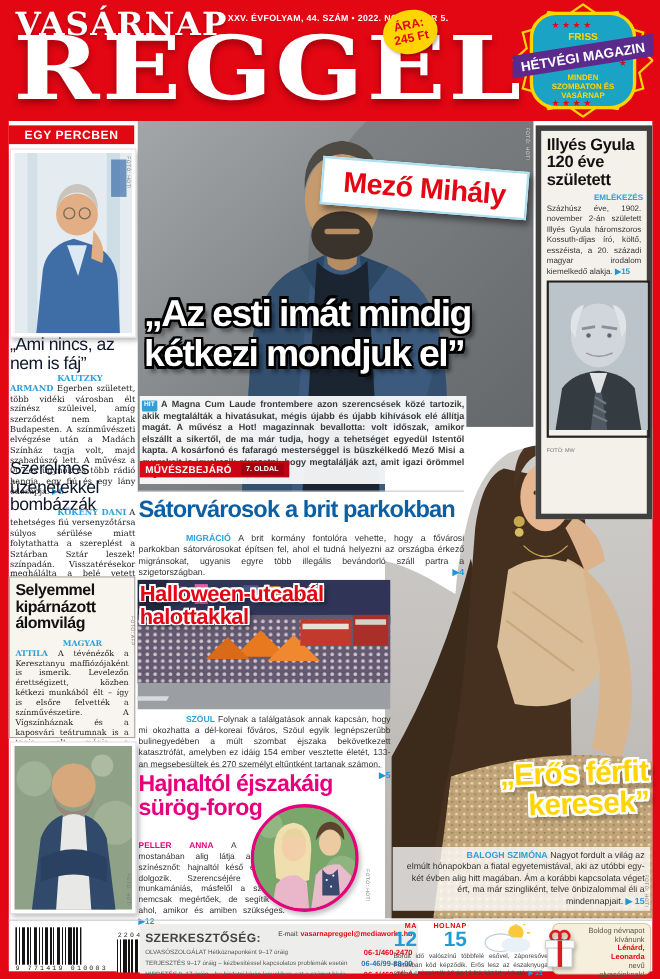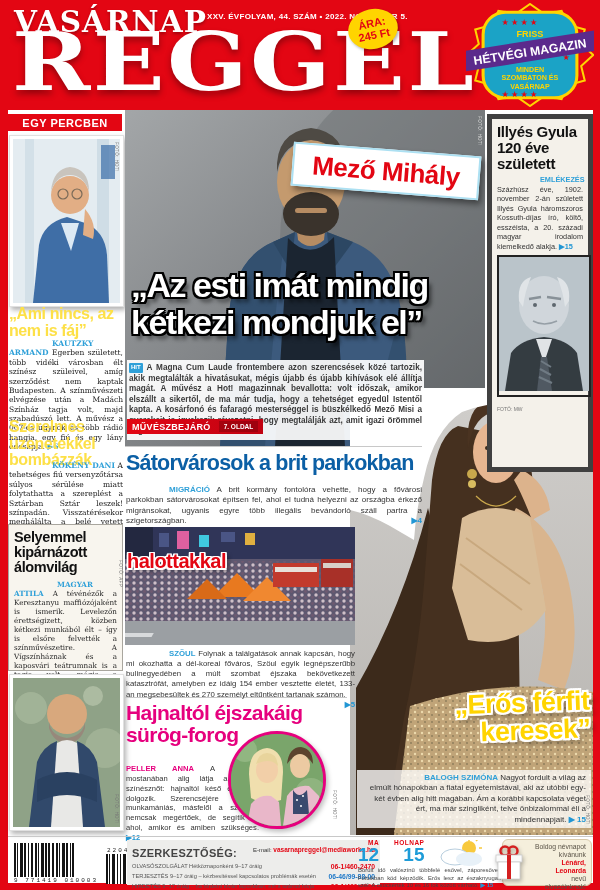--- a/index.html
+++ b/index.html
@@ -26,21 +26,21 @@
   .vcred{position:absolute;font-size:4.5px;color:#777;writing-mode:vertical-rl;letter-spacing:.4px;}
   .kick{font-weight:bold;}
   .pref{color:#2196d4;font-weight:bold;white-space:nowrap;}
   .divider{position:absolute;height:1px;background:#c8c8c8;}
   .body-serif{font-family:"DejaVu Serif",serif;font-size:7.5px;line-height:1.25;color:#222;text-align:justify;}
   .body-sans{font-size:8px;line-height:1.3;color:#333;text-align:justify;}
 
   
   .sb-banner{position:absolute;left:8px;top:114px;width:114px;height:17px;background:#e30613;color:#fff;
              font-weight:bold;font-size:11px;display:flex;align-items:center;justify-content:center;letter-spacing:.5px;}
-  .sb-h{position:absolute;left:9px;width:114px;font-weight:bold;color:#fde047;line-height:1.04;letter-spacing:-.4px;}
+  .sb-h{position:absolute;left:9px;width:114px;font-weight:normal;color:#0f172a;line-height:1.04;letter-spacing:-.4px;}
   .sb-kick{color:#2fa0d8;padding-left:43px;}
   .sb-box{position:absolute;left:8px;top:524px;width:115px;height:147px;background:#f8f5ee;border:1px solid #a9a69e;padding:5px;}
 
   
   .main-photo{position:absolute;left:125px;top:110px;width:360px;height:337px;z-index:1;}
   .szim-photo{position:absolute;left:350px;top:388px;width:243px;height:447px;z-index:2;}
   .name-banner{position:absolute;left:292px;top:149px;width:188px;height:44px;background:#fff;
                border:2px solid #ace0f2;transform:rotate(4.5deg);z-index:3;display:flex;align-items:center;justify-content:center;
                color:#e30613;font-weight:bold;font-size:26px;box-shadow:3px 4px 6px rgba(0,0,0,.45);letter-spacing:-.5px;}
   .quote-h{position:absolute;left:131px;top:267px;width:352px;z-index:3;font-weight:bold;font-size:34px;line-height:1.1;
@@ -268,21 +268,21 @@
       <rect x="148" y="36" width="46" height="24" fill="#c23a2c"></rect>
       <rect x="150" y="40" width="42" height="5" fill="#e8e0d8"></rect>
       <rect x="196" y="32" width="32" height="28" fill="#a83028"></rect>
       <rect x="198" y="36" width="28" height="5" fill="#d8d0c8"></rect>
       <polygon points="0,94 230,94 230,118 0,118" fill="#9b9fa3"></polygon>
       <rect x="10" y="98" width="30" height="4" fill="#d8dadc" transform="skewX(-30)"></rect>
       <rect x="60" y="106" width="30" height="4" fill="#d8dadc" transform="skewX(-30)"></rect>
     </svg>
   </div>
   <div class="hallo-h">
-    <br>
+    <span>Halloween-utcabál</span><br>
     <span>halottakkal</span>
   </div>
   <span class="vcred" style="left:118px;top:560px;z-index:4;">FOTÓ: AFP</span>
   <p class="body-sans" style="position:absolute;left:126px;top:649px;width:229px;margin:0;font-size:7.8px;z-index:3;">
     <span class="kick sb-kick">SZÖUL</span>
     <span>Folynak a találgatások annak kapcsán, hogy mi okozhatta a dél-koreai főváros, Szöul egyik legnépszerűbb bulinegyedében a múlt szombat éjszaka bekövetkezett katasztrófát, amelyben ez idáig 154 ember vesztette életét, 133-an megsebesültek és 270 személyt eltűntként tartanak számon.</span>
     <span class="pref" style="float:right;">▶5</span>
   </p>
 
   <div class="divider" style="left:125px;top:697px;width:222px;"></div>

